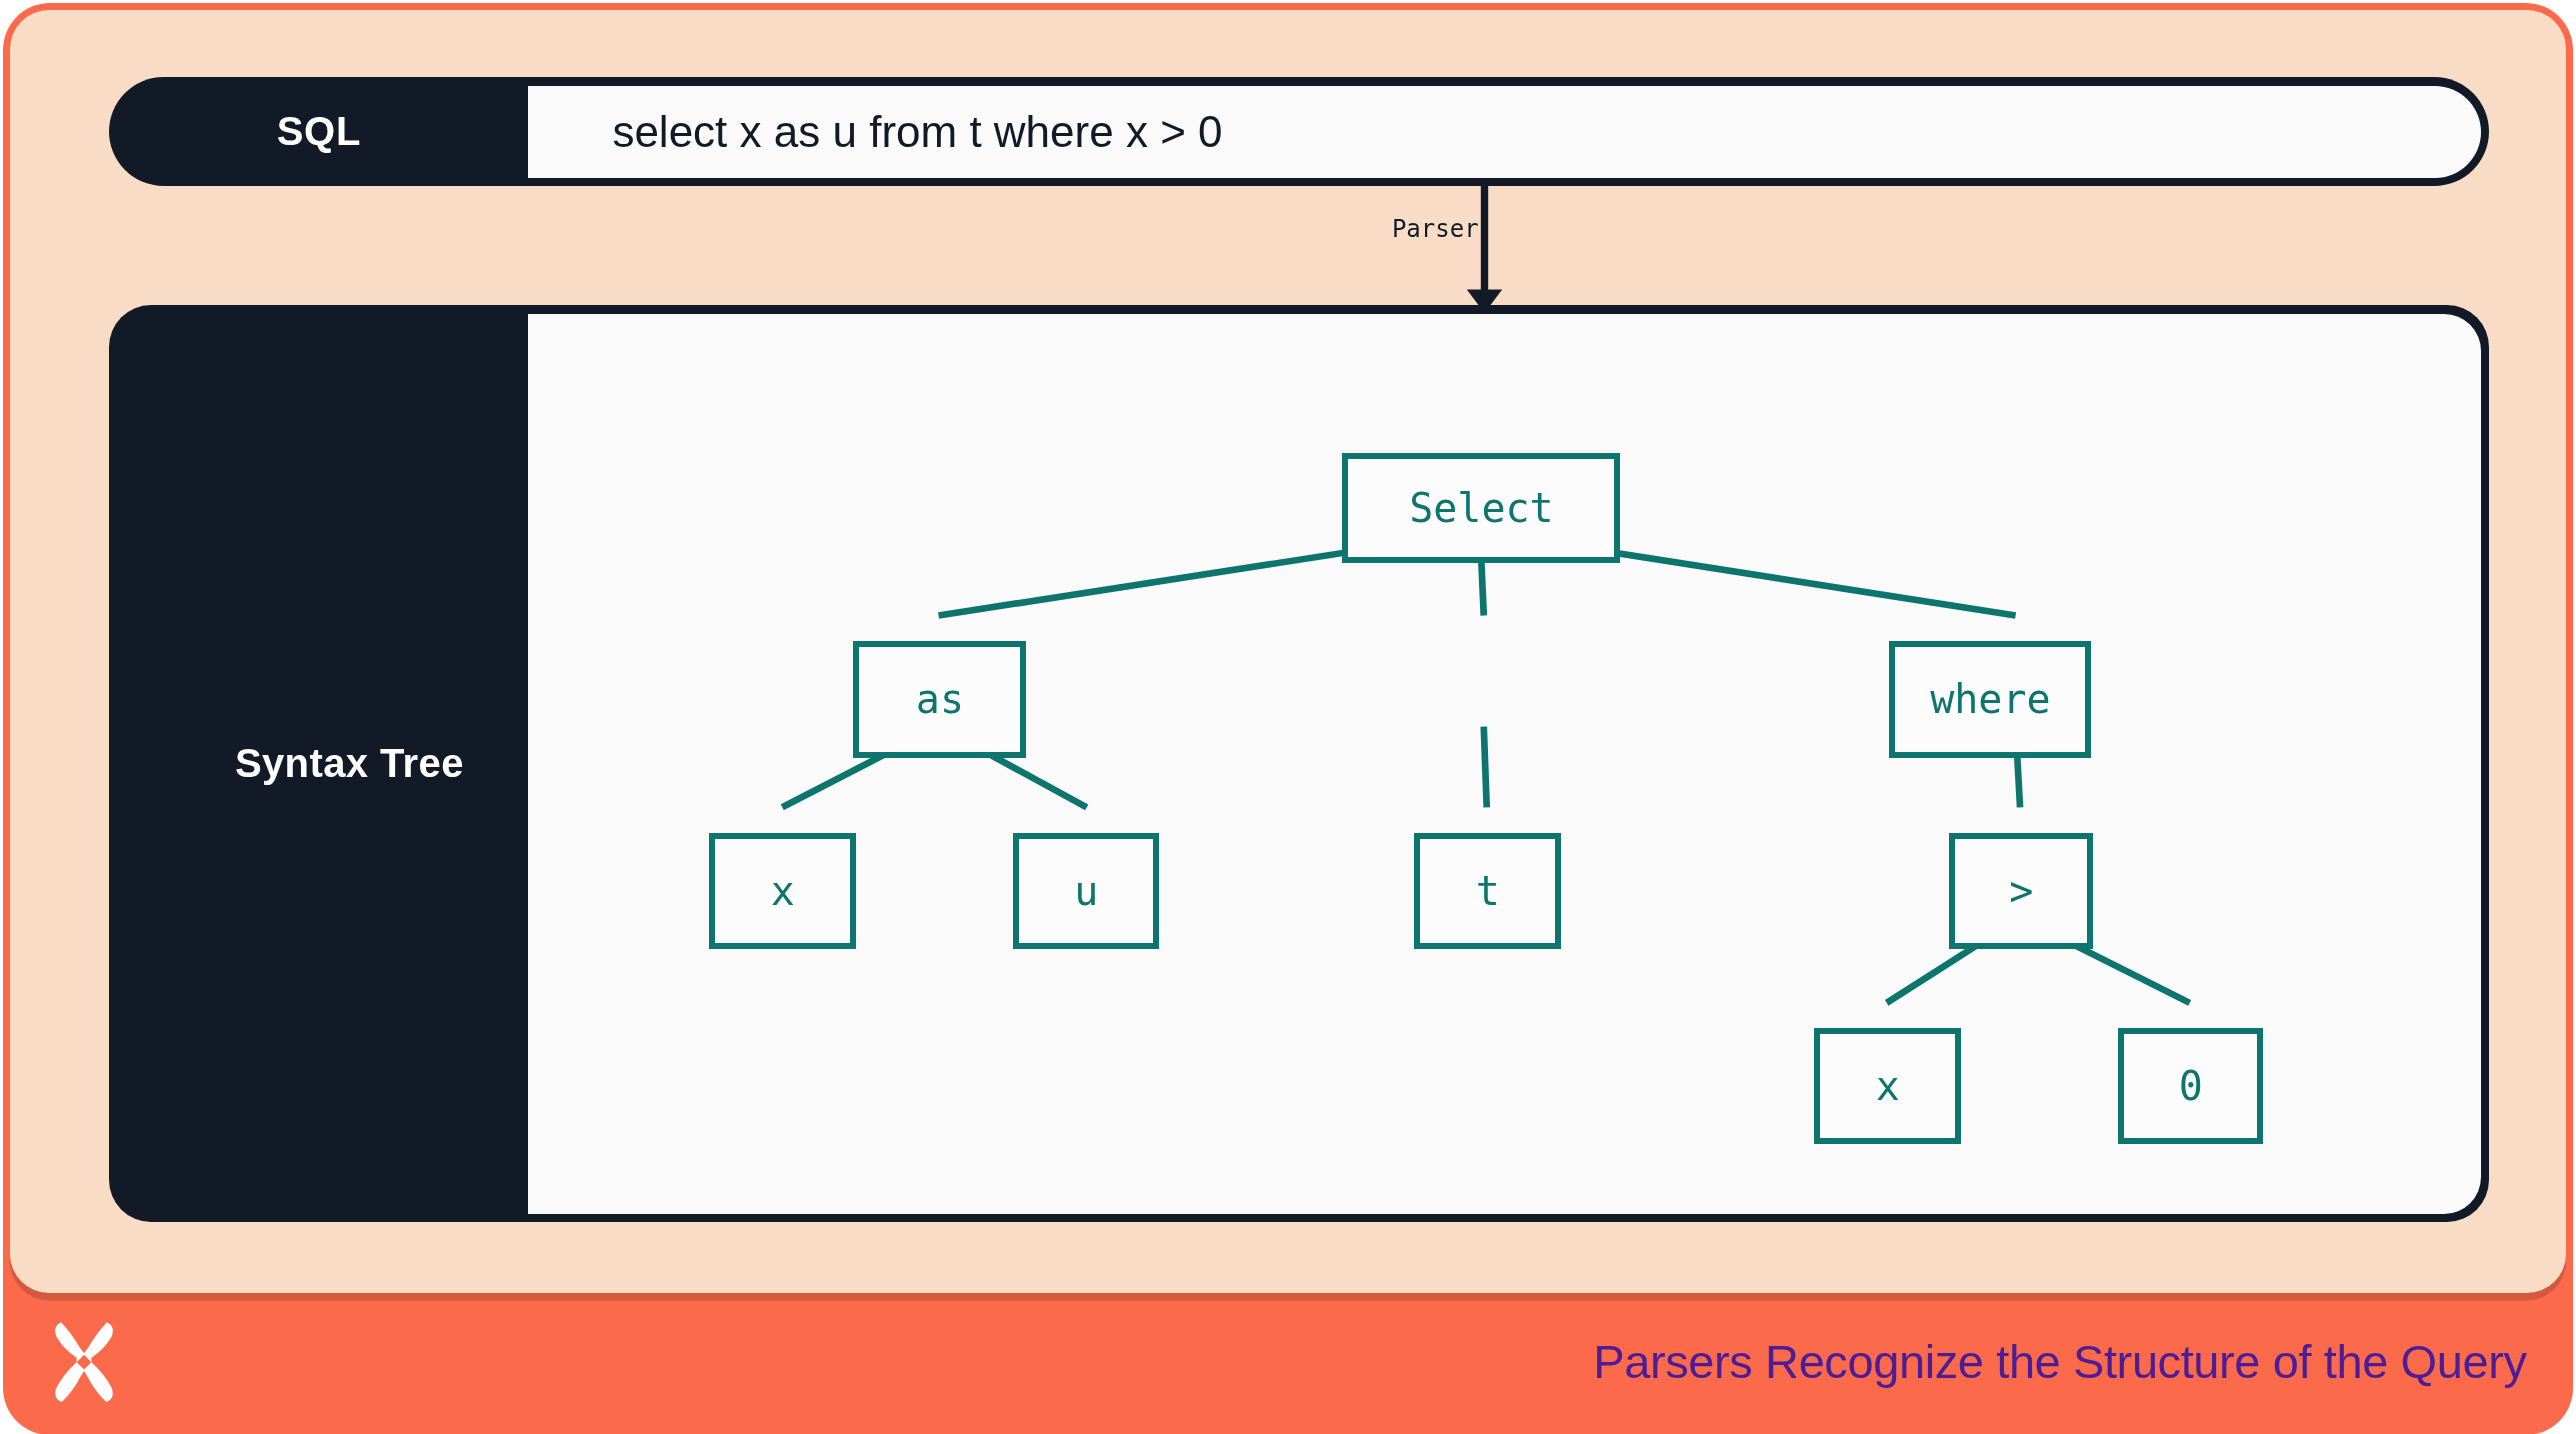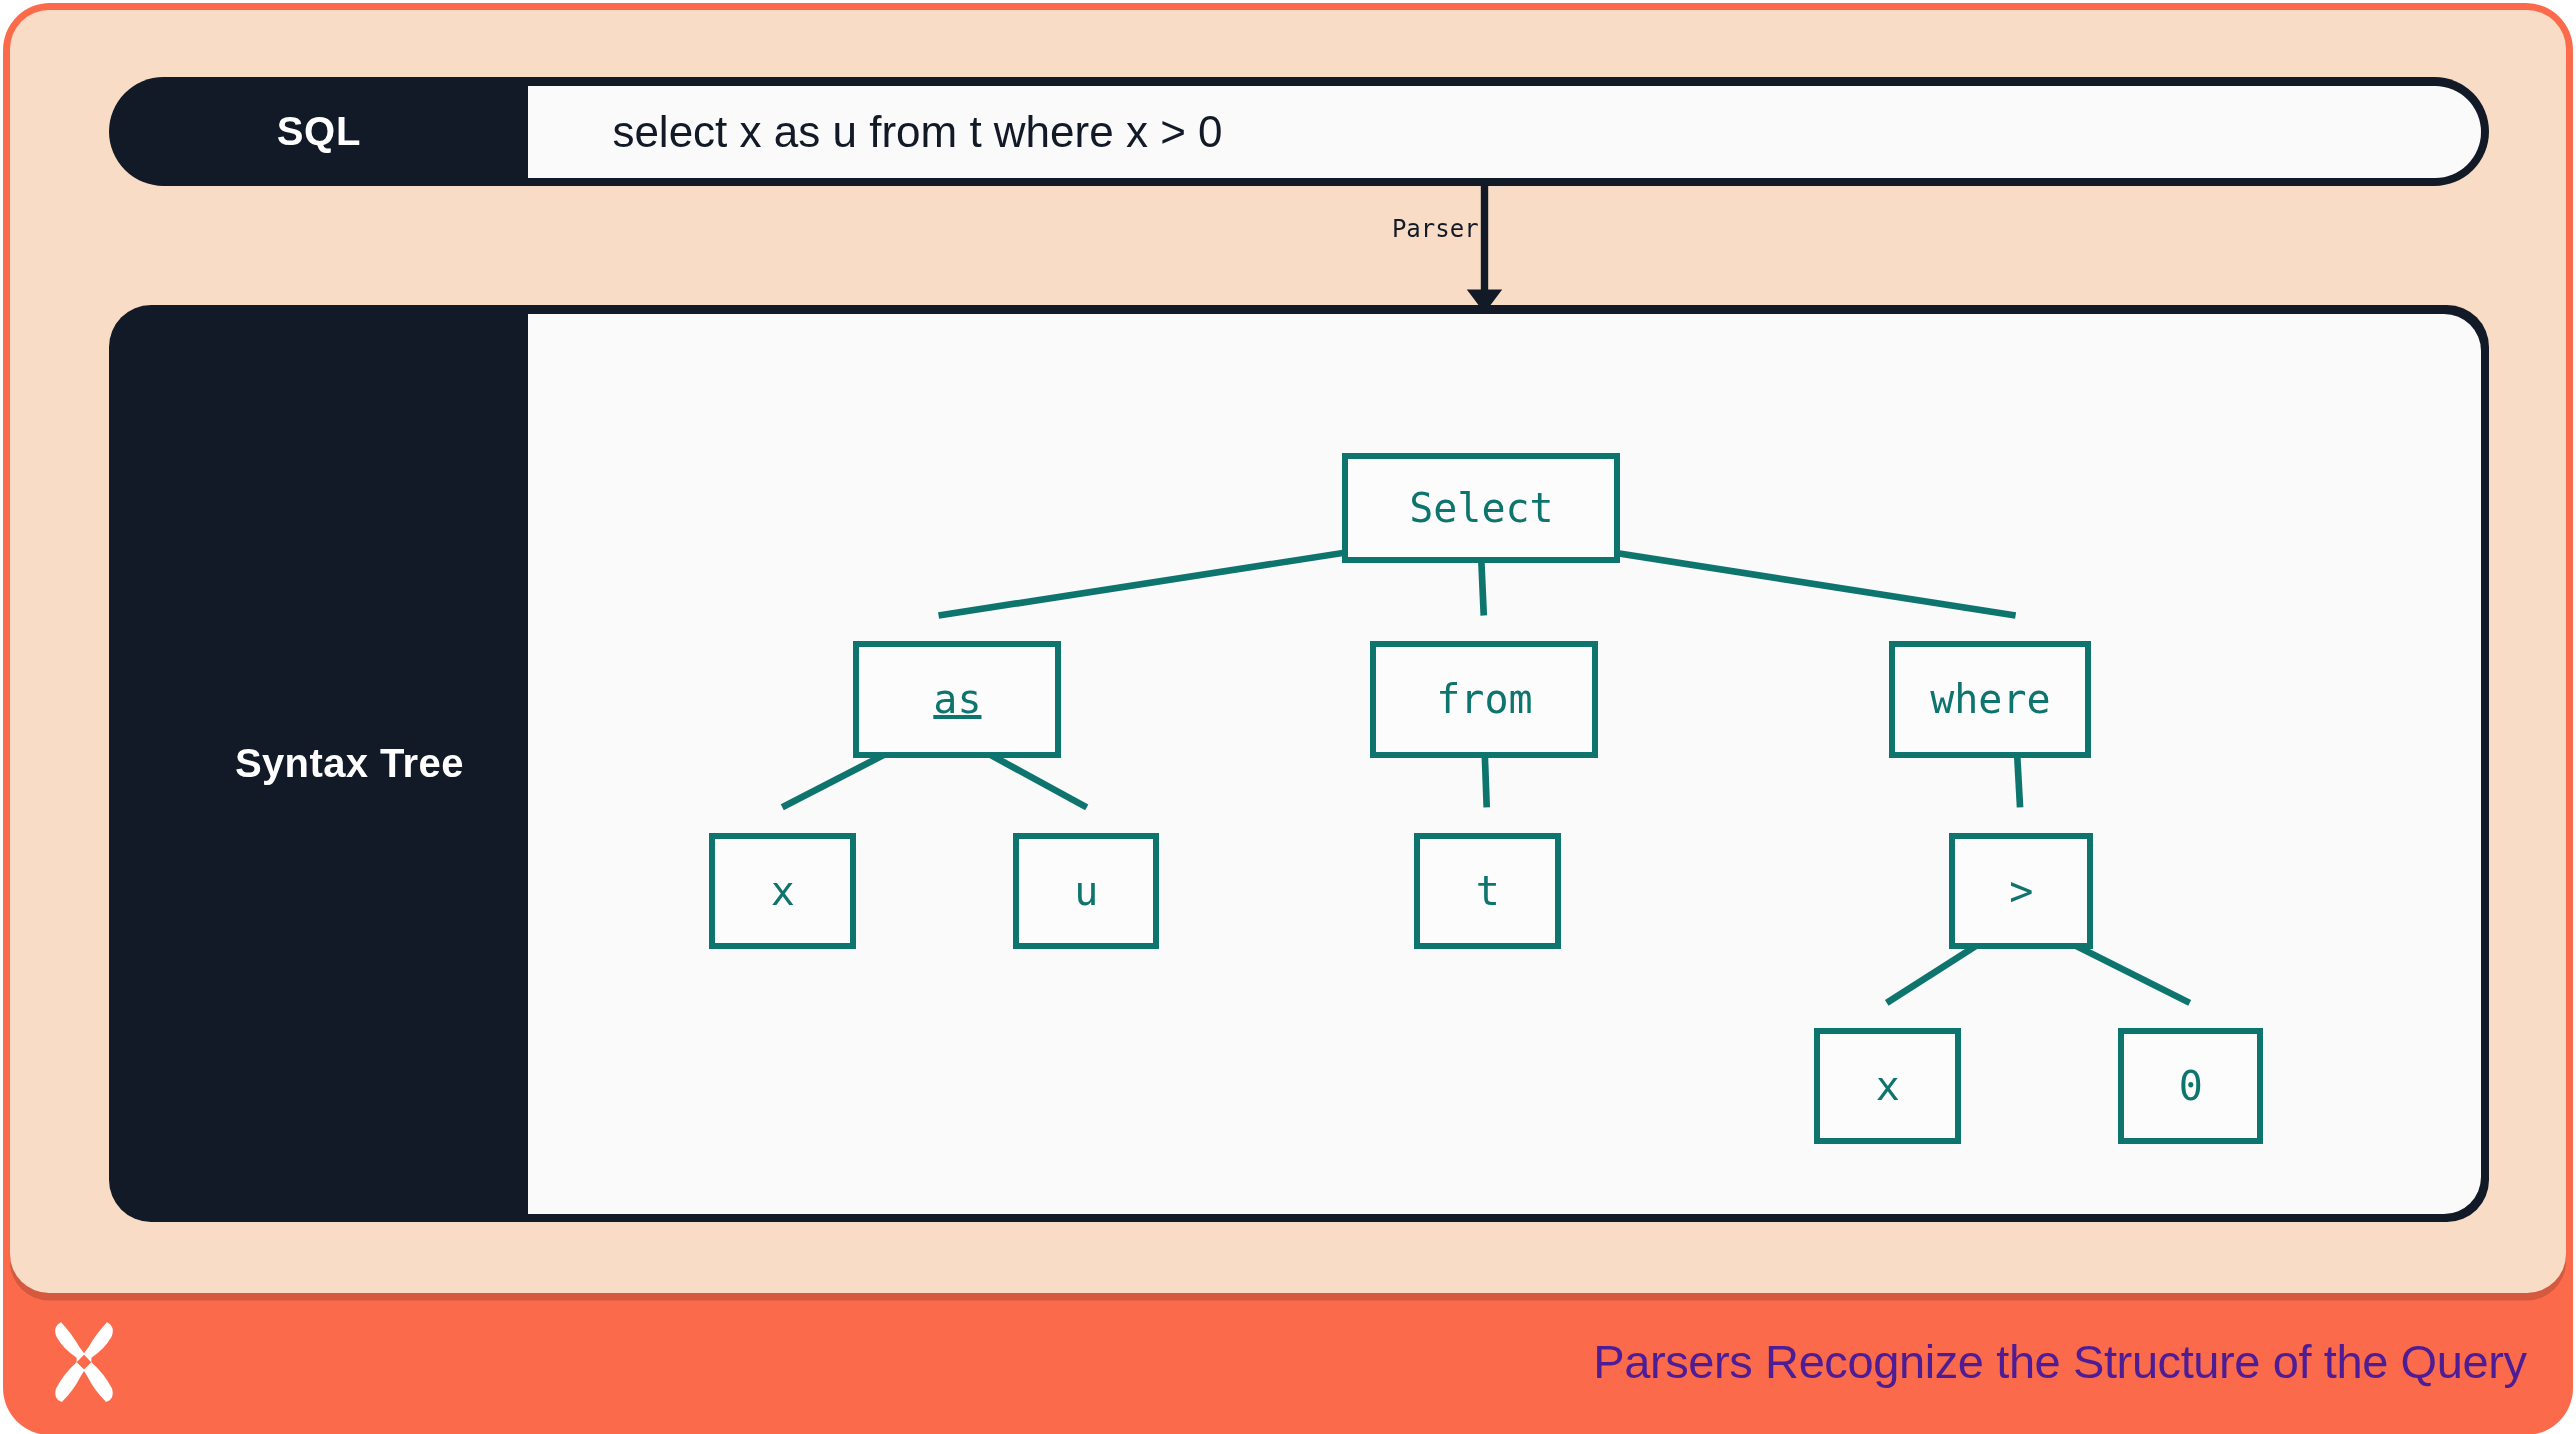--- a/index.html
+++ b/index.html
@@ -164,22 +164,21 @@
               <line x1="554" y1="557" x2="754" y2="666"></line>
               <line x1="1290" y1="557" x2="1294" y2="666"></line>
               <line x1="2008" y1="557" x2="2014" y2="666"></line>
               <line x1="2014" y1="815" x2="1834" y2="930"></line>
               <line x1="2014" y1="815" x2="2243" y2="930"></line>
             </g>
           </svg>
 
           <div class="node" style="left:814px;top:111px;width:278px;height:110px;">Select</div>
 
-          <div class="node" style="left:325px;top:299px;width:208px;height:117px;text-decoration:underline;">as</div>
-          <div class="node" style="left:842px;top:299px;width:228px;height:117px;">from</div>
+          <div class="node" style="left:325px;top:299px;width:173px;height:117px;">as</div>
           <div class="node" style="left:1361px;top:299px;width:202px;height:117px;">where</div>
 
           <div class="node" style="left:181px;top:491px;width:147px;height:116px;">x</div>
           <div class="node" style="left:485px;top:491px;width:146px;height:116px;">u</div>
           <div class="node" style="left:886px;top:491px;width:147px;height:116px;">t</div>
           <div class="node" style="left:1421px;top:491px;width:144px;height:116px;">&gt;</div>
 
           <div class="node" style="left:1286px;top:686px;width:147px;height:116px;">x</div>
           <div class="node" style="left:1590px;top:686px;width:145px;height:116px;">0</div>
         </div>

